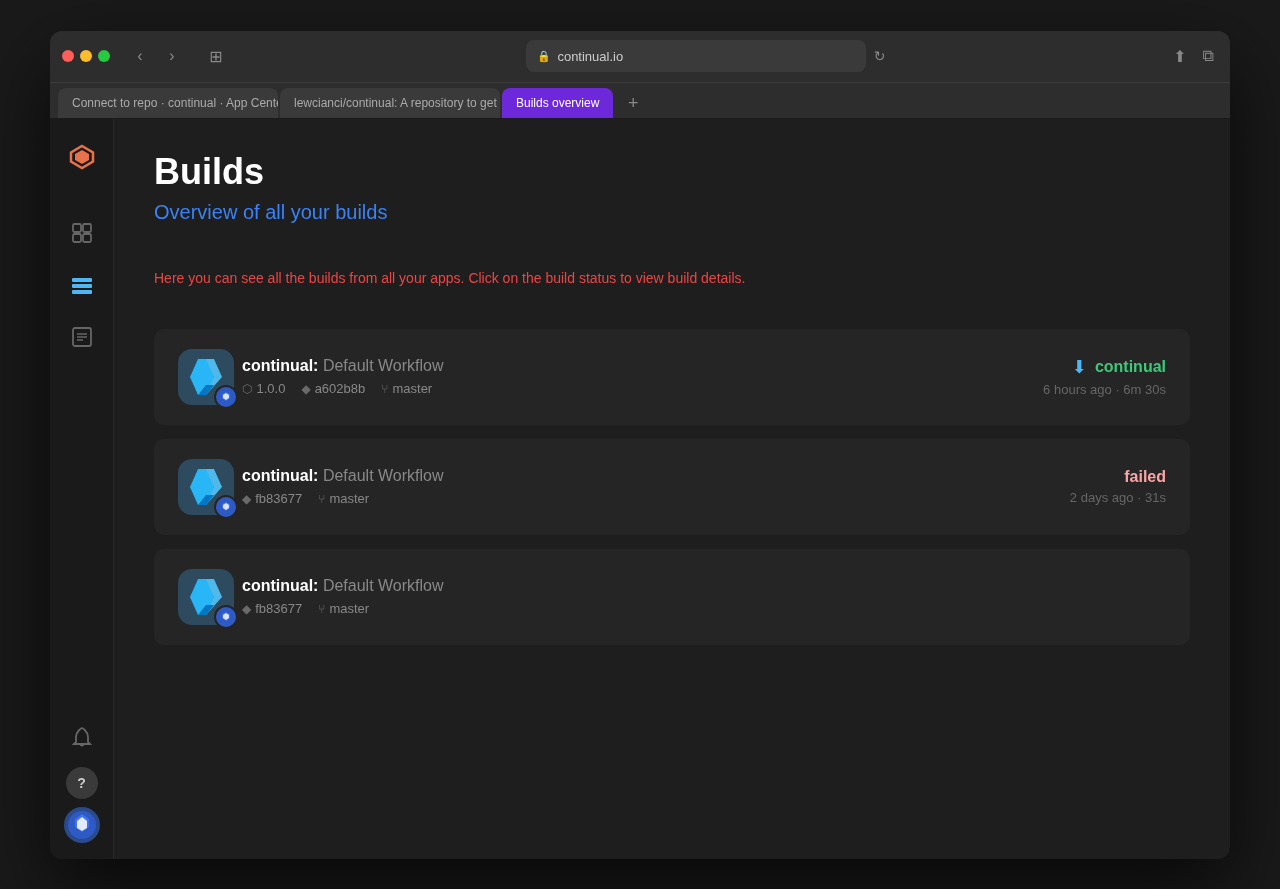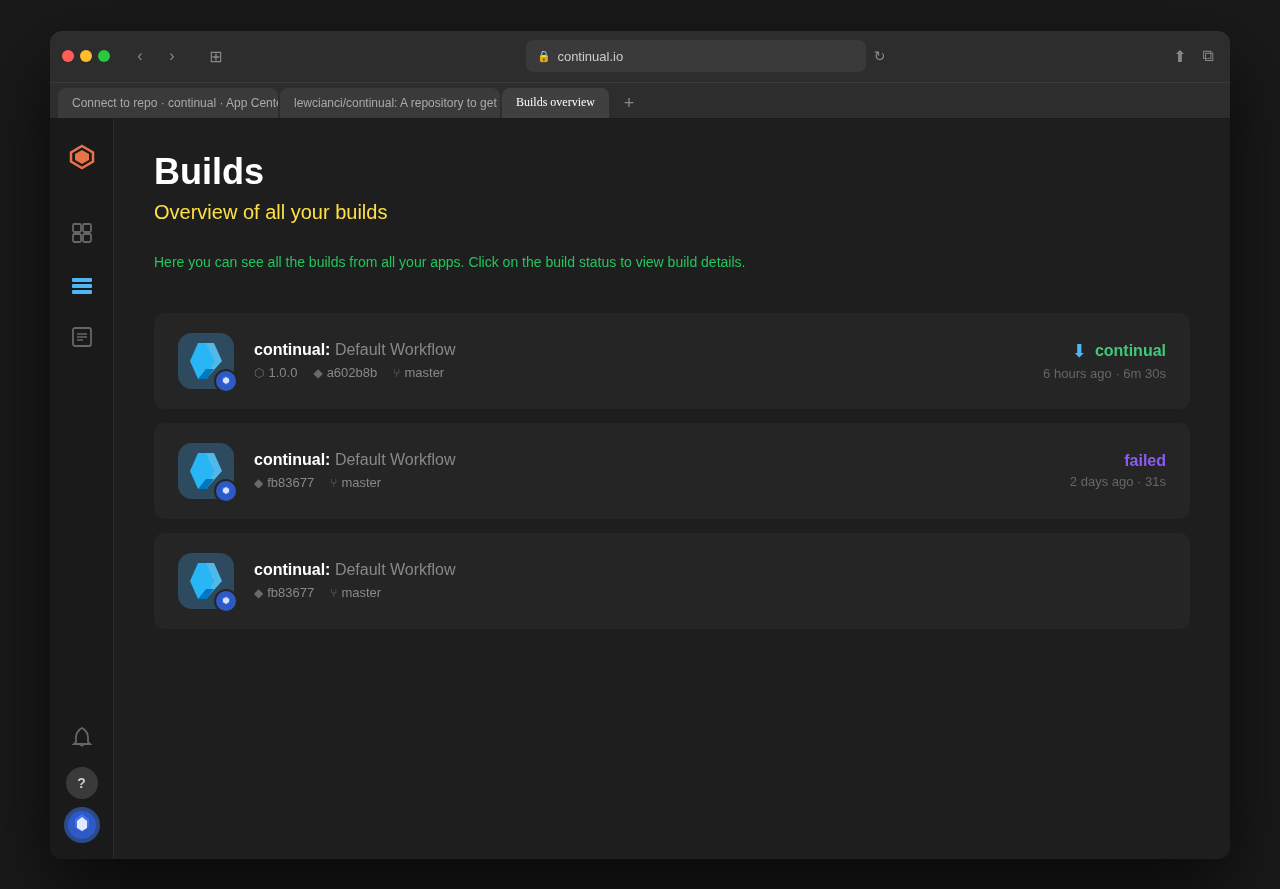--- a/index.html
+++ b/index.html
@@ -149,23 +149,22 @@
       color: #aaa;
       cursor: pointer;
       margin-right: 2px;
       white-space: nowrap;
       max-width: 220px;
       overflow: hidden;
       text-overflow: ellipsis;
     }
 
     .tab.active {
-      background: #404040;
+      background: #6d28d9;
       color: #fff;
-      font-family: Liberation Serif, serif;
     }
 
     .tab-add {
       width: 28px;
       height: 28px;
       background: transparent;
       border: none;
       color: #888;
       cursor: pointer;
       font-size: 18px;
@@ -258,45 +257,45 @@
     .page-title {
       font-size: 36px;
       font-weight: 700;
       color: #fff;
       margin-bottom: 8px;
     }
 
     .page-subtitle {
       font-size: 20px;
       font-weight: 500;
-      color: #fde047;
-      margin-bottom: 28px;
+      color: #3b82f6;
+      margin-bottom: 44px;
     }
 
     .builds-info-text {
-      color: #22c55e;
+      color: #ef4444;
       font-size: 14px;
       margin-bottom: 40px;
       line-height: 1.5;
     }
 
     
     .builds-list {
       display: flex;
       flex-direction: column;
       gap: 2px;
     }
 
     .build-card {
       background: #252525;
       border-radius: 10px;
       padding: 20px 24px;
       display: flex;
       align-items: center;
-      gap: 20px;
+      gap: 8px;
       cursor: pointer;
       margin-bottom: 12px;
       transition: background 0.15s;
     }
 
     .build-info {
       flex: 1;
     }
 
     .build-title {
@@ -351,21 +350,21 @@
       color: #4db6f5;
       font-size: 18px;
     }
 
     .status-text {
       font-size: 16px;
       font-weight: 600;
     }
 
     .status-finished { color: #3ec97a; }
-    .status-failed { color: #8b5cf6; }
+    .status-failed { color: #fca5a5; }
     .status-canceled { color: #888; }
 
     .build-time-info {
       font-size: 13px;
       color: #666;
     }
 
     
     .flutter-logo-wrapper {
       width: 56px;

